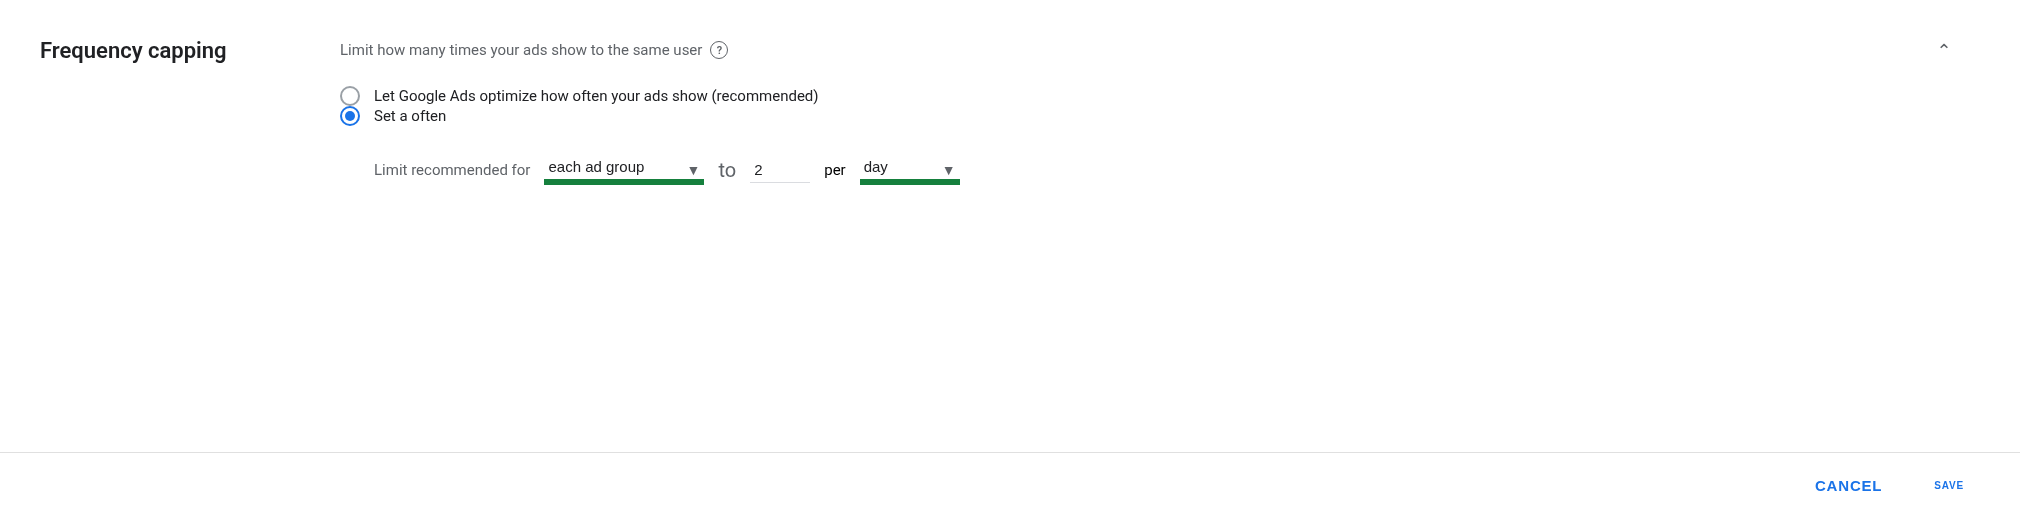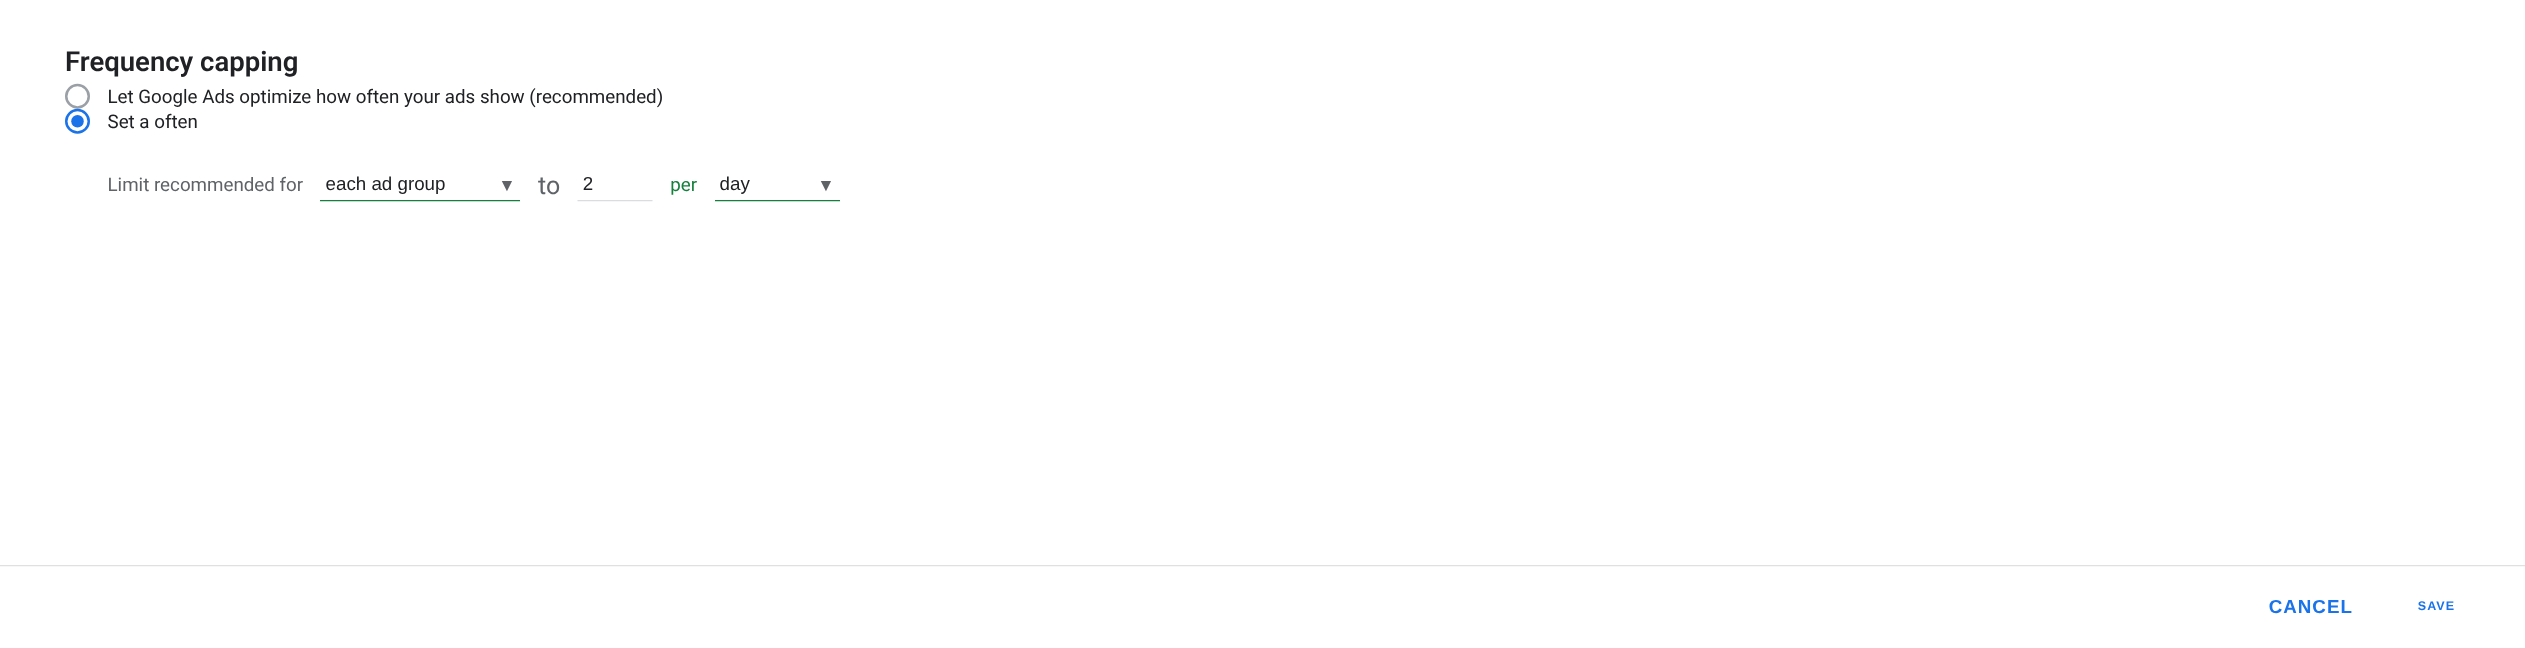--- a/index.html
+++ b/index.html
@@ -15,22 +15,22 @@
 
     .page-container {
       display: flex;
       flex-direction: column;
       height: 518px;
     }
 
     .main-content {
       flex: 1;
       display: flex;
-      flex-direction: column;
-      padding: 30px 40px 20px 52px;
+      flex-direction: row;
+      padding: 30px 40px 20px 40px;
     }
 
     .section-title {
       font-size: 22px;
       font-weight: 600;
       color: #202124;
       min-width: 300px;
       padding-top: 8px;
     }
 
@@ -140,21 +140,21 @@
 
     .dropdown-wrapper {
       position: relative;
       display: inline-flex;
       align-items: center;
     }
 
     .dropdown-select {
       appearance: none;
       border: none;
-      border-bottom: 1px solid #15803d;
+      border-bottom: 6px solid #15803d;
       background: transparent;
       font-size: 15px;
       color: #202124;
       padding: 4px 28px 4px 4px;
       cursor: pointer;
       outline: none;
       min-width: 160px;
     }
 
     .dropdown-arrow {
@@ -176,21 +176,21 @@
       font-size: 15px;
       color: #202124;
       padding: 4px 4px;
       width: 60px;
       outline: none;
       text-align: left;
     }
 
     .per-text {
       font-size: 15px;
-      color: #15803d;
+      color: #000000;
     }
 
     .divider {
       height: 1px;
       background: #e0e0e0;
       width: 100%;
     }
 
     .footer {
       display: flex;
@@ -226,20 +226,27 @@
     }
   </style>
 </head>
 <body>
 
 <div class="page-container">
   <div class="main-content">
     <div class="section-title">Frequency capping</div>
 
     <div class="section-body">
+      <div class="section-header-row">
+        <div class="limit-description">
+          <span>Limit how many times your ads show to the same user</span>
+          <span class="help-icon">?</span>
+        </div>
+        <span class="collapse-icon">⌃</span>
+      </div>
 
       <div class="radio-group">
 
         <div class="radio-option">
           <div class="radio-circle"></div>
           <span class="radio-label">Let Google Ads optimize how often your ads show (recommended)</span>
         </div>
 
         <div class="radio-option">
           <div class="radio-circle selected"></div>

